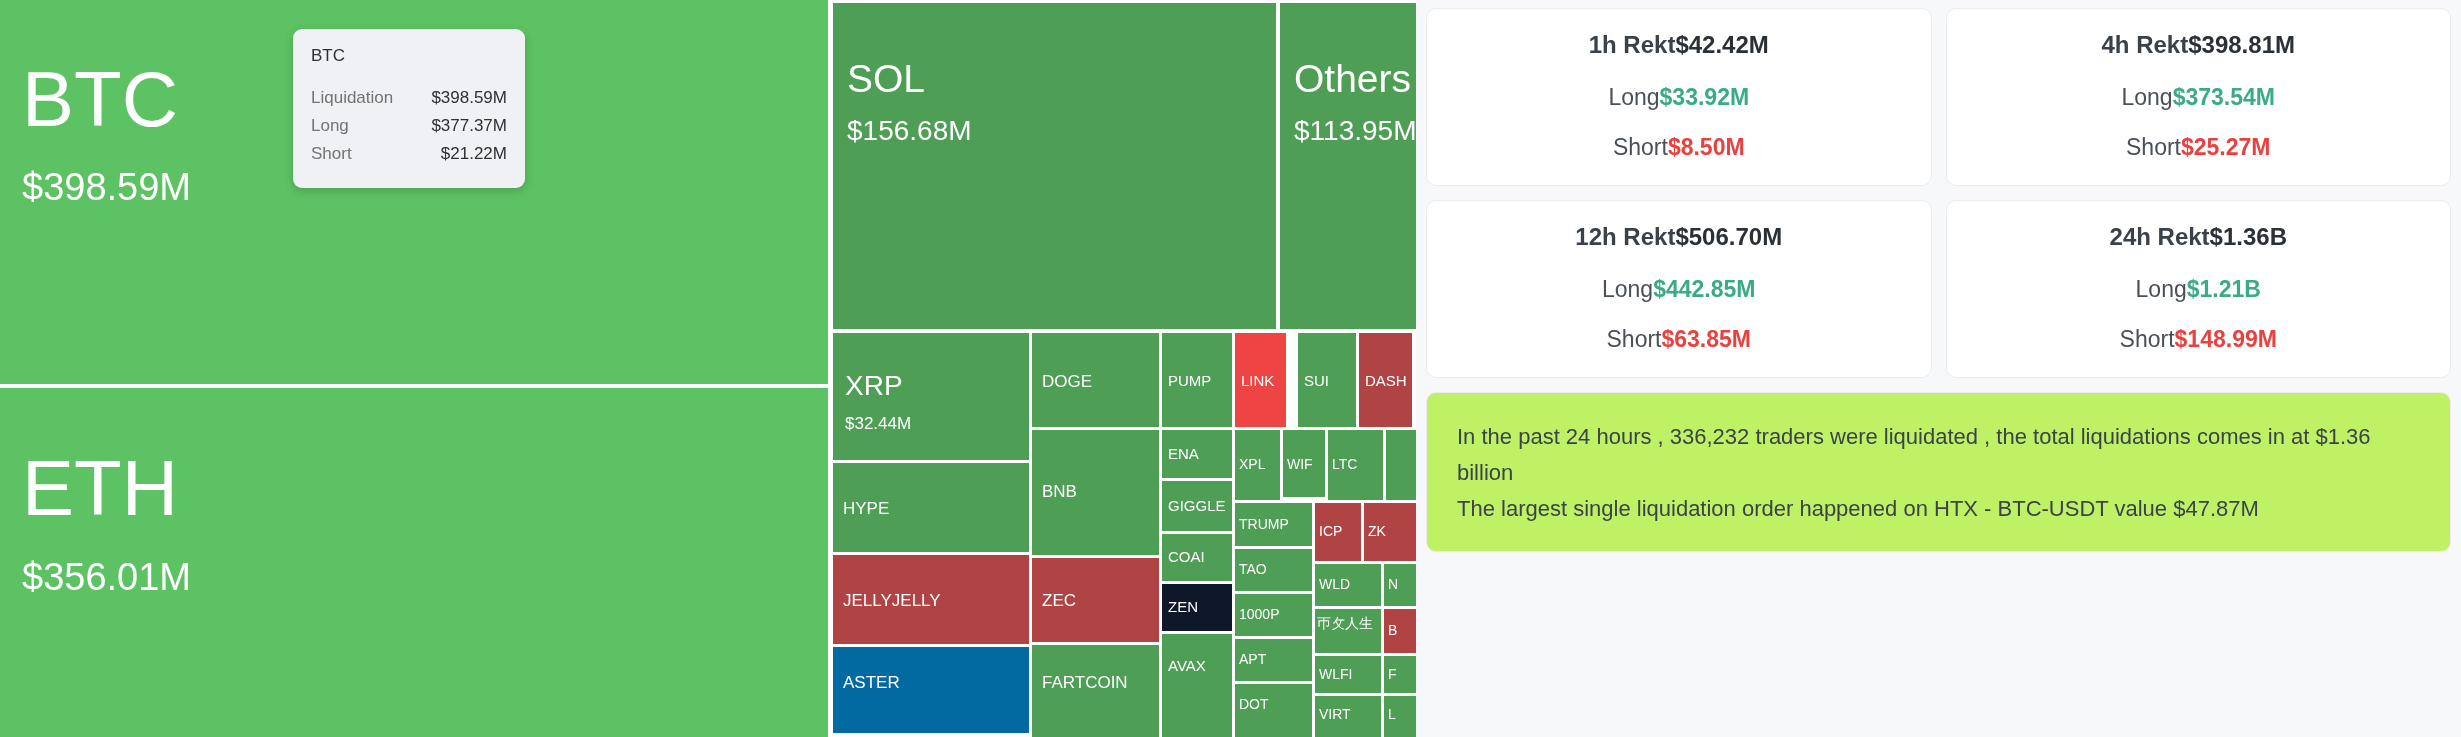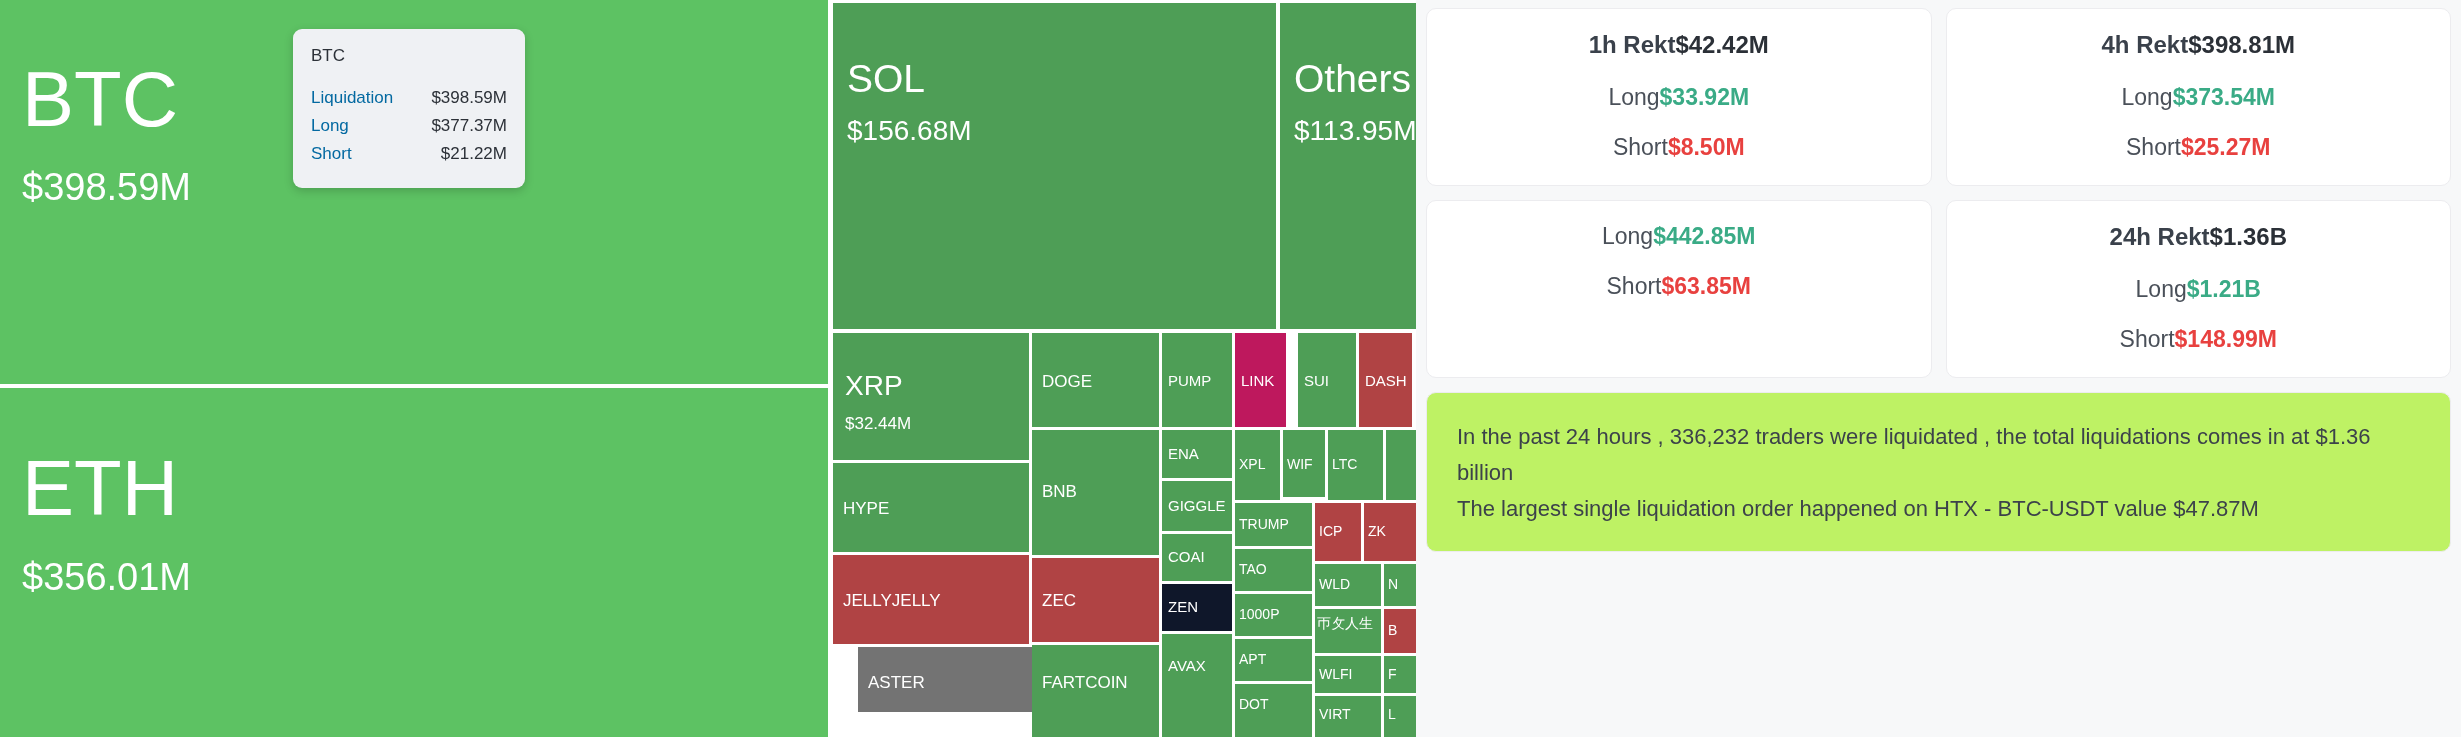--- a/index.html
+++ b/index.html
@@ -31,21 +31,21 @@
   
   .tooltip{
     position:absolute;left:293px;top:29px;width:232px;height:159px;
     background:#eff1f4;border-radius:9px;
     box-shadow:0 3px 10px rgba(0,0,0,.18);
     padding:17px 18px 0 18px;box-sizing:border-box;
     color:#2c3138;
   }
   .tooltip .tt-title{font-size:17px;margin-bottom:18px;}
   .tt-row{display:flex;justify-content:space-between;font-size:17px;line-height:28px;}
-  .tt-row .k{color:#0369a1;}
+  .tt-row .k{color:#737373;}
   .tt-row .v{color:#2c3138;}
 
   
   .right{position:absolute;left:1416px;top:0;width:1045px;height:737px;background:#f7f8f9;box-sizing:border-box;padding:8px 10px 8px 10px;}
   .cards{display:grid;grid-template-columns:1fr 1fr;grid-gap:14px;}
   .card{
     background:#ffffff;border:1px solid #ececef;border-radius:10px;
     padding:22px 28px 18px 28px;box-sizing:border-box;height:178px;
   }
   .card .crow{display:flex;justify-content:center;align-items:center;}
@@ -95,21 +95,21 @@
     <div class="tile t-mid" style="left:833px;top:333px;width:196px;height:127px;background:#4e9e56;">
       <span class="tname" style="top:39px;">XRP</span>
       <span class="tval" style="top:82px;">$32.44M</span>
     </div>
     <div class="tile t-sm" style="left:1032px;top:333px;width:127px;height:94px;background:#4e9e56;">
       <span class="tname" style="top:40px;">DOGE</span>
     </div>
     <div class="tile t-xs" style="left:1162px;top:333px;width:70px;height:94px;background:#4e9e56;">
       <span class="tname" style="top:40px;">PUMP</span>
     </div>
-    <div class="tile t-xs" style="left:1235px;top:333px;width:51px;height:94px;background:#be185d;">
+    <div class="tile t-xs" style="left:1235px;top:333px;width:51px;height:94px;background:#ef4444;">
       <span class="tname" style="top:40px;">LINK</span>
     </div>
     <div class="tile t-xs" style="left:1298px;top:333px;width:58px;height:94px;background:#4e9e56;">
       <span class="tname" style="top:40px;">SUI</span>
     </div>
     <div class="tile t-xs" style="left:1359px;top:333px;width:53px;height:94px;background:#b04344;">
       <span class="tname" style="top:40px;">DASH</span>
     </div>
 
     <div class="tile t-sm" style="left:833px;top:463px;width:196px;height:89px;background:#4e9e56;">
@@ -171,21 +171,21 @@
     <div class="tile t-xxs" style="left:1235px;top:594px;width:77px;height:42px;background:#4e9e56;">
       <span class="tname" style="top:13px;">1000P</span>
     </div>
     <div class="tile t-xxs" style="left:1315px;top:609px;width:66px;height:44px;background:#4e9e56;">
       <span class="tname" style="top:4px;left:2px;font-size:14px;white-space:normal;line-height:21px;">帀攵人生</span>
     </div>
     <div class="tile t-xxs" style="left:1384px;top:609px;width:32px;height:44px;background:#b04344;">
       <span class="tname" style="top:14px;">B</span>
     </div>
 
-    <div class="tile t-sm" style="left:833px;top:647px;width:196px;height:65px;background:#737373;margin-left:25px;">
+    <div class="tile t-sm" style="left:833px;top:647px;width:196px;height:86px;background:#0369a1;">
       <span class="tname" style="top:27px;">ASTER</span>
     </div>
     <div class="tile t-sm" style="left:1032px;top:645px;width:127px;height:92px;background:#4e9e56;">
       <span class="tname" style="top:29px;">FARTCOIN</span>
     </div>
     <div class="tile t-xs" style="left:1162px;top:634px;width:70px;height:103px;background:#4e9e56;">
       <span class="tname" style="top:24px;">AVAX</span>
     </div>
     <div class="tile t-xxs" style="left:1235px;top:639px;width:77px;height:42px;background:#4e9e56;">
       <span class="tname" style="top:13px;">APT</span>
@@ -252,20 +252,24 @@
           <span class="r-lbl">Long</span>
           <span class="r-val v-long">$373.54M</span>
         </div>
         <div class="crow">
           <span class="r-lbl">Short</span>
           <span class="r-val v-short">$25.27M</span>
         </div>
       </div>
 
       <div class="card">
+        <div class="crow head">
+          <span class="h-lbl">12h Rekt</span>
+          <span class="h-val">$506.70M</span>
+        </div>
         <div class="crow body">
           <span class="r-lbl">Long</span>
           <span class="r-val v-long">$442.85M</span>
         </div>
         <div class="crow">
           <span class="r-lbl">Short</span>
           <span class="r-val v-short">$63.85M</span>
         </div>
       </div>
 

